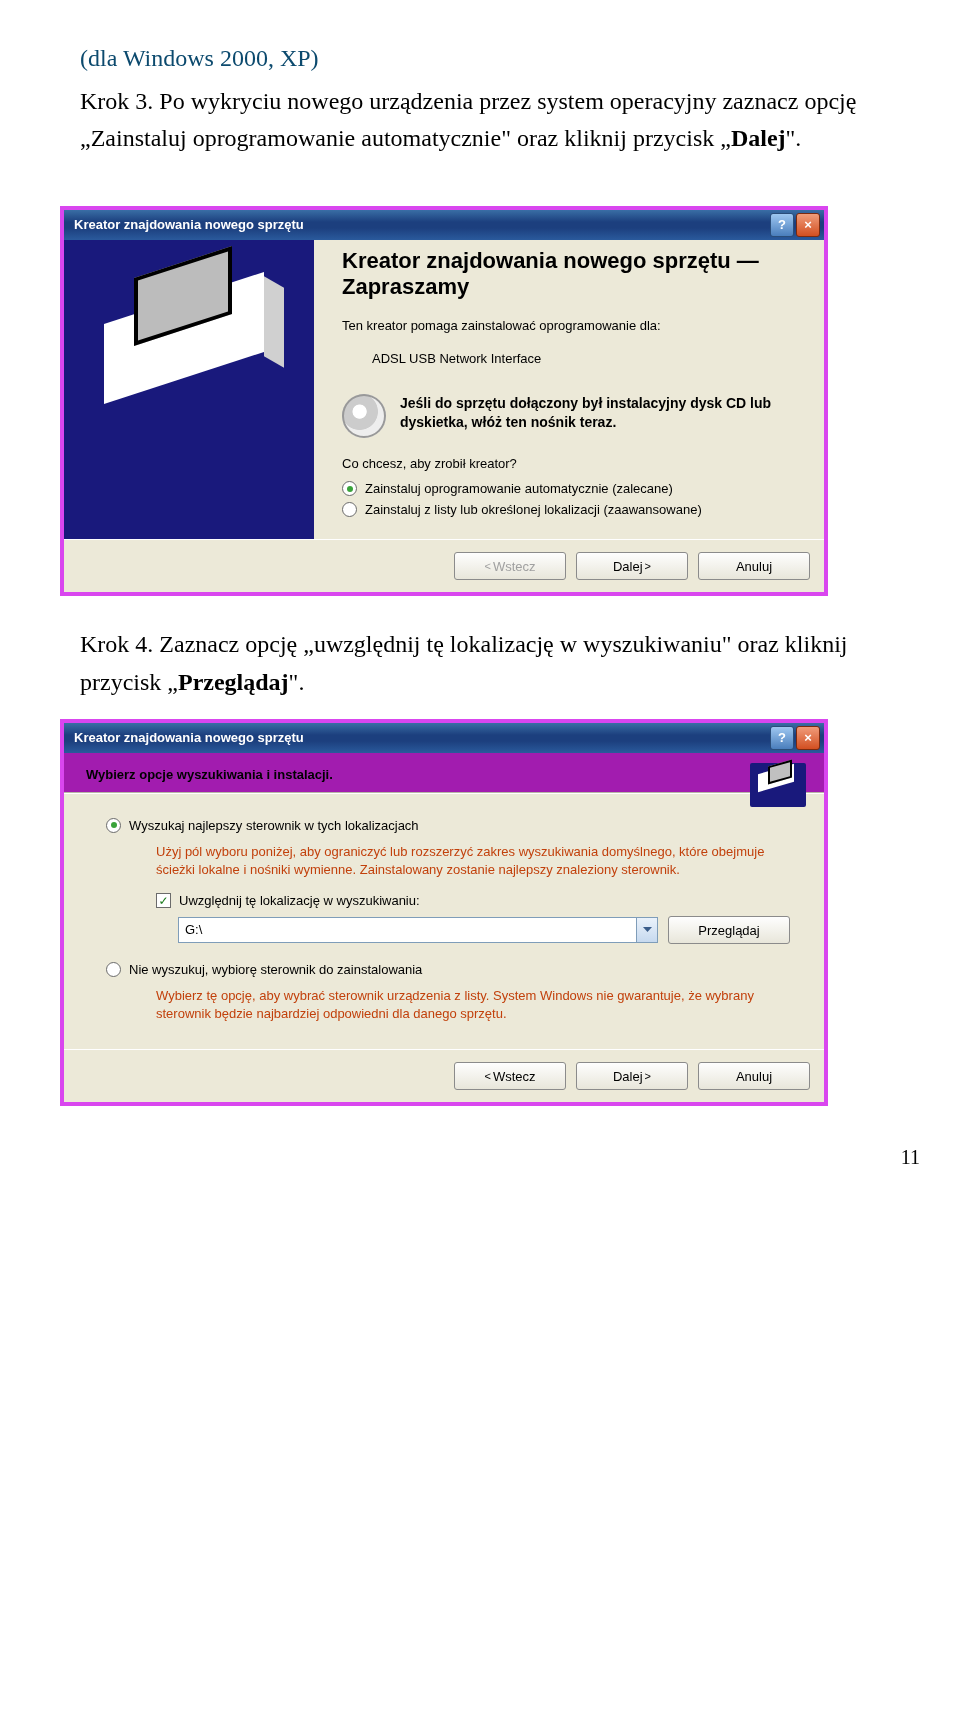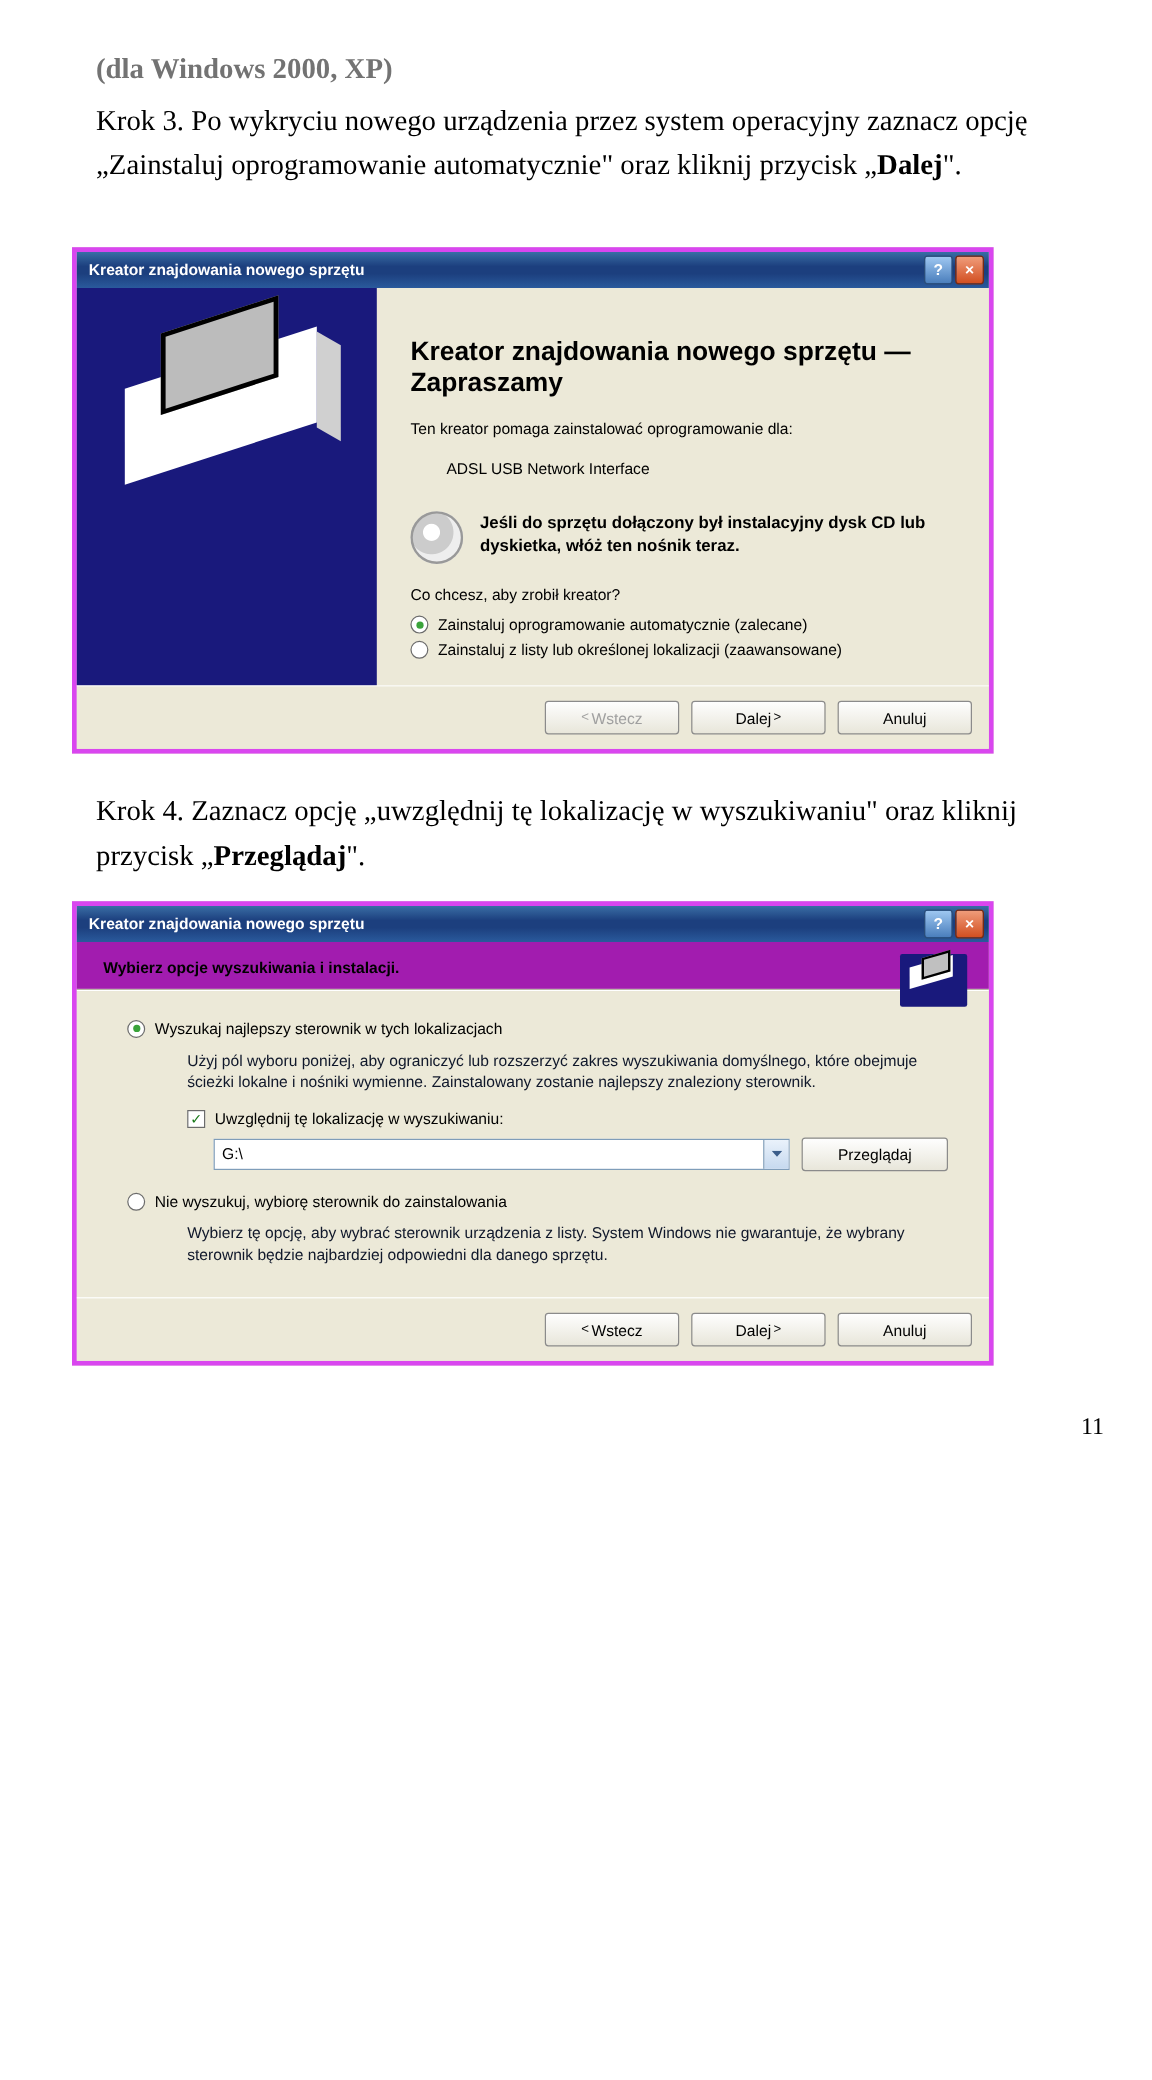--- a/index.html
+++ b/index.html
@@ -7,21 +7,21 @@
     background:#fff;
     font-family:"Times New Roman", serif;
     color:#000;
     width:960px;
   }
   .page {
     padding:40px 70px 30px 80px;
     font-size:24px;
     line-height:1.55;
   }
-  .title-sm { color:#737373; font-weight:bold; }
+  .title-sm { color:#0c4a6e; font-weight:normal; }
   .step { margin-top:6px; }
   .step .bold { font-weight:bold; }
 
   
   .dialog {
     width:760px;
     margin:18px 0 30px 60px;
     border:4px solid #d946ef;
     font-family:Tahoma, Arial, sans-serif;
     font-size:13px;
@@ -60,21 +60,21 @@
   }
   .iso {
     width:170px;height:130px;
     margin:0 auto;
     position:relative;
   }
   .iso-top{position:absolute;left:0;top:30px;width:160px;height:80px;background:#fff;transform:skewY(-18deg);}
   .iso-side{position:absolute;left:160px;top:14px;width:20px;height:80px;background:#d0d0d0;transform:skewY(30deg);}
   .iso-card{position:absolute;left:30px;top:-6px;width:90px;height:60px;background:#bcbcbc;transform:skewY(-18deg);border:4px solid #000;}
 
-  .content { flex:1; padding:40px 28px 16px 28px; background:#ece9d8;}
+  .content { flex:1; padding:8px 28px 16px 28px; background:#ece9d8;}
   .h1 { font-size:22px; font-weight:bold; line-height:1.2; margin-bottom:18px;}
   .p13{font-size:13px;}
   .cdrow{display:flex;align-items:flex-start;margin:28px 0 18px 0;}
   .cdicon{
     width:44px;height:44px;border-radius:22px;
     background:radial-gradient(circle at 40% 40%, #fff 0 18%, #ccc 20% 48%, #eee 50% 100%);
     box-shadow:inset 0 0 0 2px #999;
     margin-right:14px; flex:0 0 44px;
   }
   .cdtext{font-weight:bold;font-size:14px;line-height:1.35;}
@@ -91,21 +91,21 @@
   .header2{background:#a21caf;padding:14px 22px 10px 22px;position:relative;}
   .header2 .title2{font-weight:bold;font-size:13px;}
   .hw-ic{
     position:absolute;right:18px;top:10px;width:56px;height:44px;
     background:#19197c;border-radius:2px;
   }
   .hw-ic::before{content:"";position:absolute;left:8px;top:6px;width:36px;height:18px;background:#fff;transform:skewY(-16deg);}
   .hw-ic::after{content:"";position:absolute;left:18px;top:0;width:20px;height:14px;background:#c0c0c0;transform:skewY(-16deg);border:2px solid #000;}
   .sep{height:1px;background:#b9b6a6;border-bottom:1px solid #fff;}
   .body2{padding:18px 34px 12px 60px;background:#ece9d8;font-size:13px;}
-  .sub{color:#0f172a;margin:10px 0 14px 32px;line-height:1.4;}
+  .sub{color:#c2410c;margin:10px 0 14px 32px;line-height:1.4;}
   .chk-row{display:flex;align-items:center;margin:6px 0 6px 32px;}
   .chk{width:13px;height:13px;border:1px solid #6b6b6b;background:#fff;margin-right:8px;display:inline-flex;align-items:center;justify-content:center;}
   .chk.sel{color:#1a7a1a;font-size:12px;line-height:1;}
   .pathrow{display:flex;gap:10px;margin:8px 0 18px 54px;align-items:center;}
   .combo{flex:1;display:flex;border:1px solid #7f9db9;background:#fff;height:24px;}
   .combo .txt{flex:1;padding:4px 6px;font-size:13px;}
   .combo .dd{
     width:20px;background:linear-gradient(#eaf2fb,#c6d9ef);
     border-left:1px solid #7f9db9;
     display:flex;align-items:center;justify-content:center;color:#4a6fa0;

